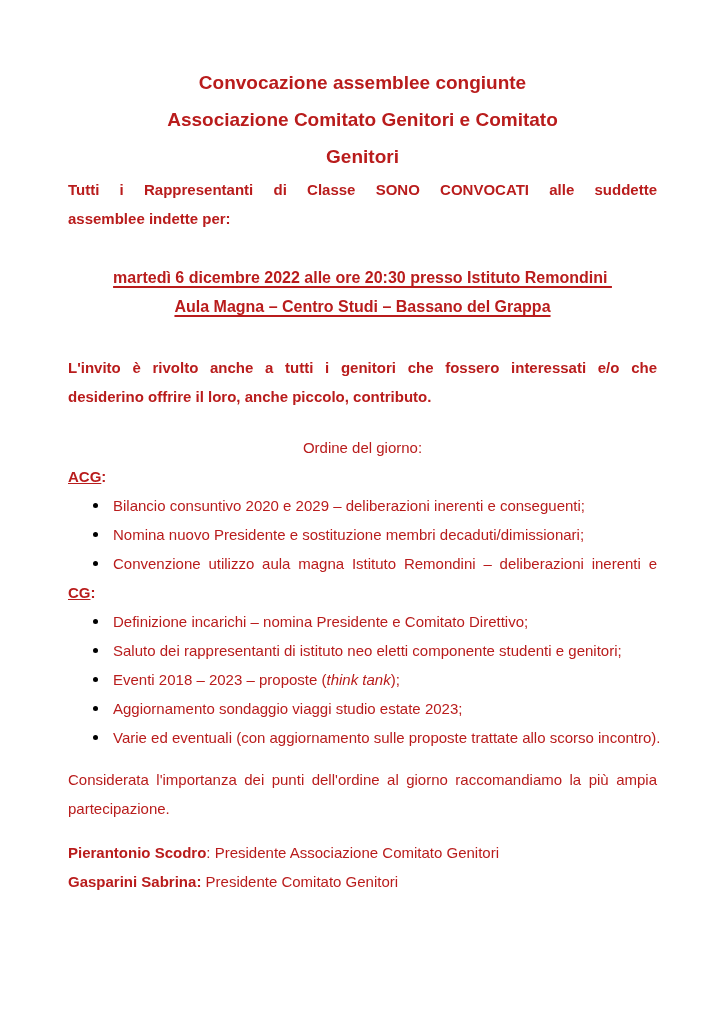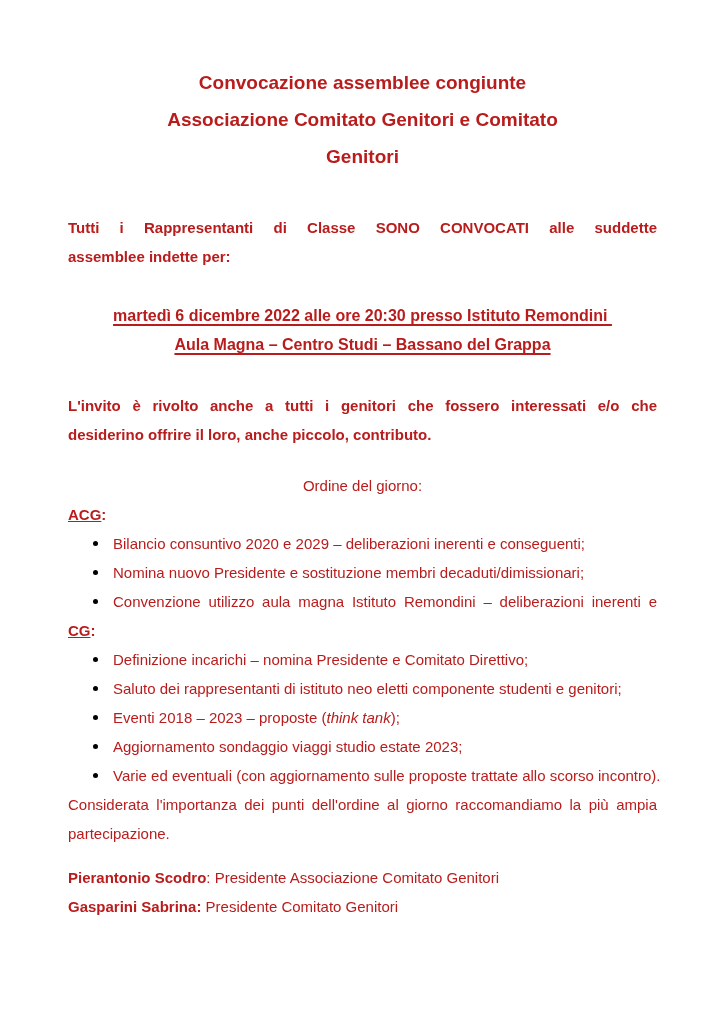--- a/index.html
+++ b/index.html
@@ -10,31 +10,31 @@
     font-family: "Liberation Sans", sans-serif;
     padding: 64px 67px 0 68px;
   }
   .title { font-size: 19px; font-weight: 700; line-height: 37px; text-align: center; }
   .bodytxt { font-size: 15px; line-height: 29px; }
   .b { font-weight: 700; }
   
   .fline { text-align: justify; text-align-last: justify; white-space: nowrap; }
   .nline { white-space: nowrap; }
   .cline { text-align: center; }
-  .intro { margin-top: 38px; }
+  .intro { }
   .event { margin-top: 30px; font-size: 16px; font-weight: 700; line-height: 29px; text-align: center; }
   .u2 { text-decoration: underline; text-decoration-thickness: 2px; text-underline-offset: 3px; }
   .invitation { margin-top: 32px; }
   .agenda-heading { margin-top: 22px; }
   .sec-label { font-weight: 700; text-decoration: underline; }
   .sec-colon { font-weight: 700; }
   .bullet-item { position: relative; padding-left: 45px; }
   .dot { position: absolute; left: 25px; top: 12px; width: 5px; height: 5px;
          border-radius: 50%; background: #000; }
-  .closing { }
+  .closing { margin-top: 13px; }
   .sigs { margin-top: 15px; }
   .it { font-style: italic; }
 </style>
 </head>
 <body>
 
 <div class="page">
 
   <div class="title">
     <div>Convocazione assemblee congiunte</div>

